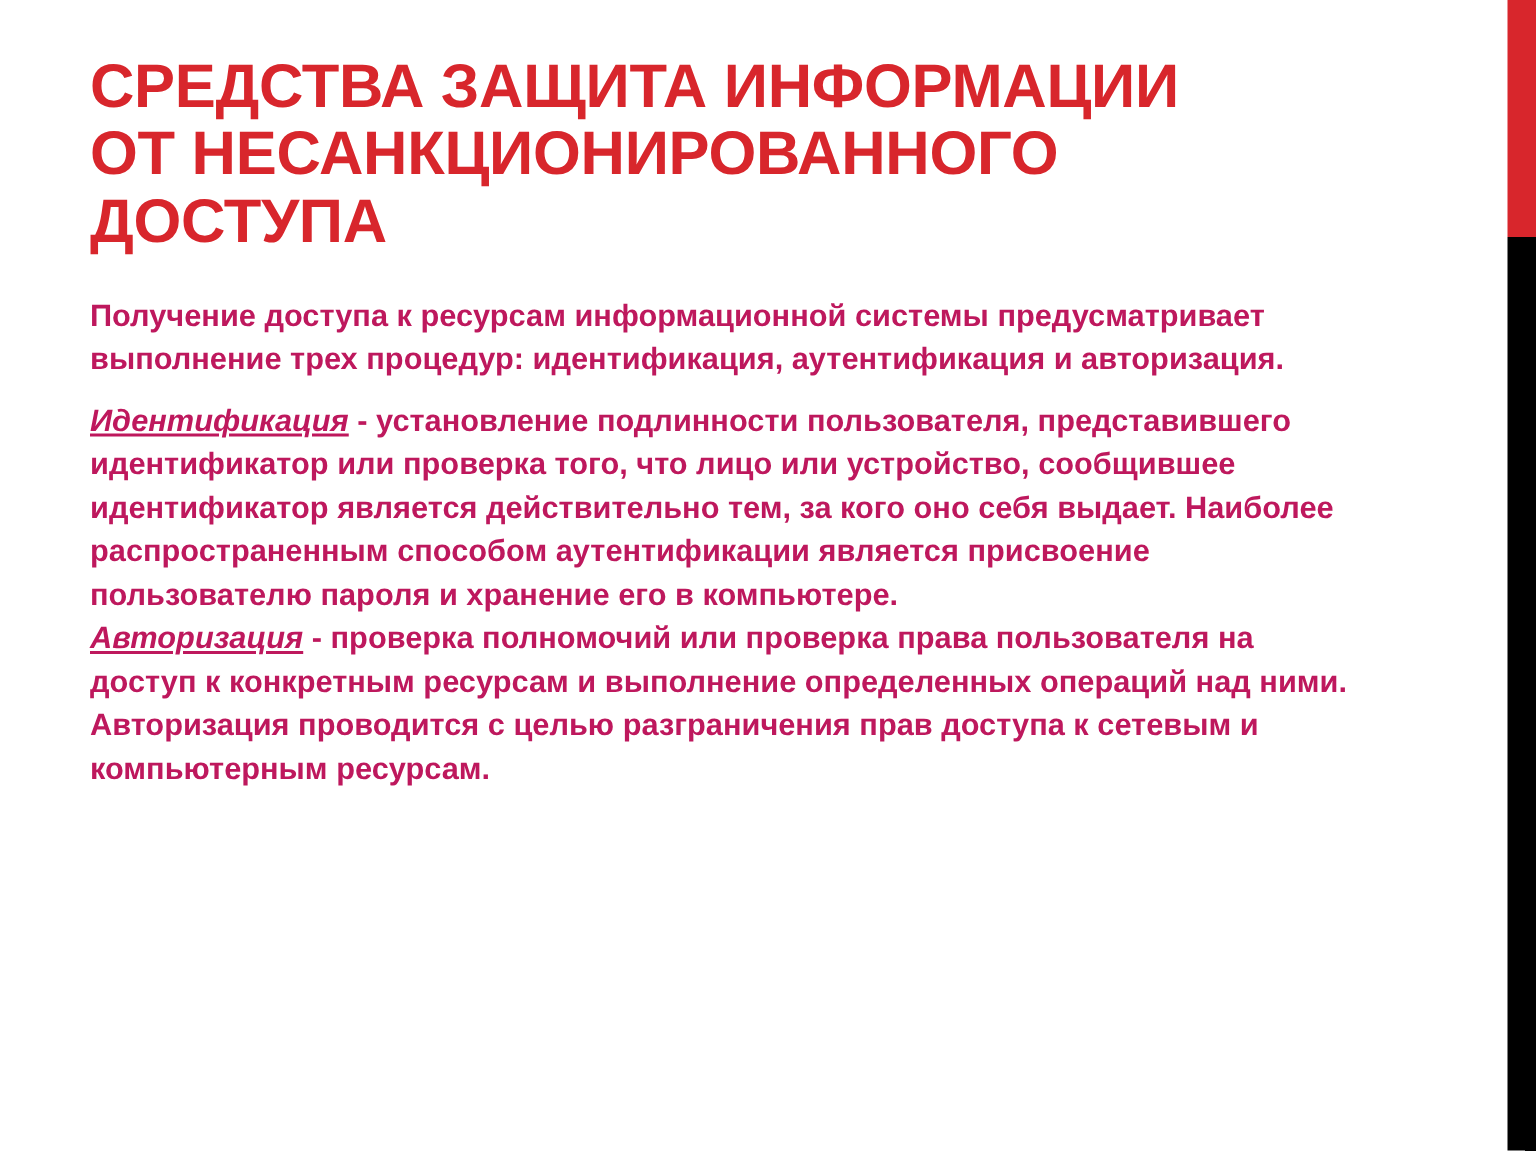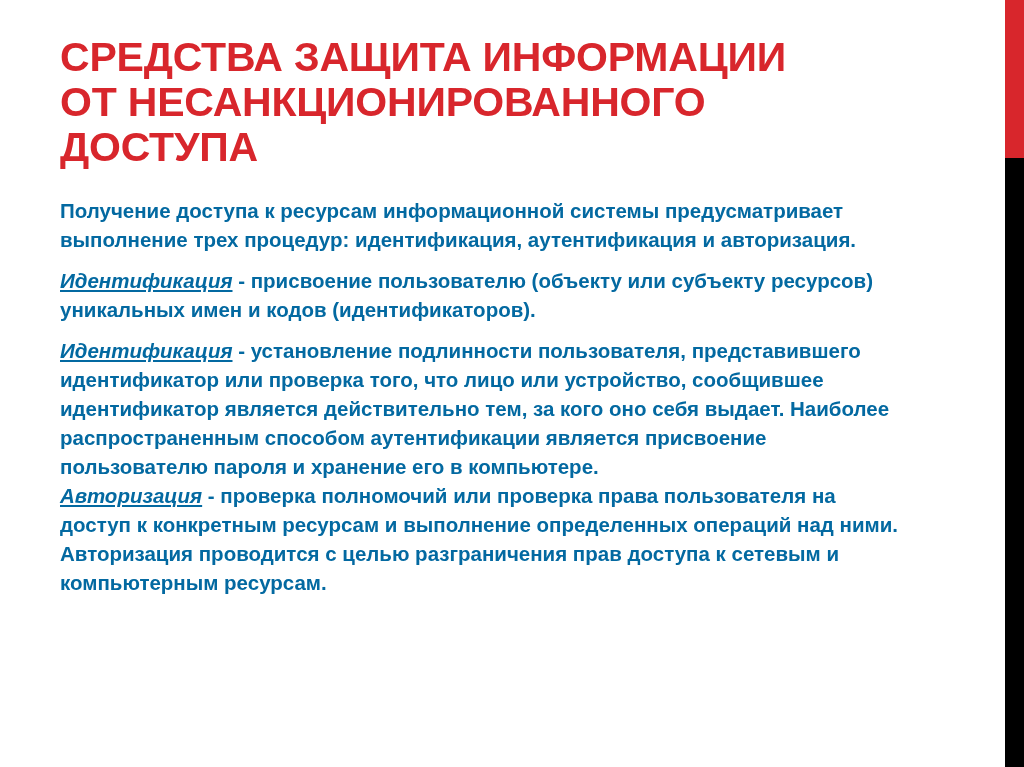--- a/index.html
+++ b/index.html
@@ -87,29 +87,26 @@
 </style>
 </head>
 <body style="background: rgb(255, 255, 255);">
 
 <div id="slide">
 
   <h1 id="slide-title" style="color: rgb(216, 38, 44);">СРЕДСТВА ЗАЩИТА ИНФОРМАЦИИ
 ОТ НЕСАНКЦИОНИРОВАННОГО
 ДОСТУПА</h1>
 
-  <div id="slide-body" style="color: #0369a1;">
+  <div id="slide-body" style="color: #be185d;">
 
     <p class="para">
       <span>Получение доступа к ресурсам информационной системы предусматривает выполнение трех процедур: идентификация, аутентификация и авторизация.</span>
     </p>
 
-    <p class="para">
-      <span class="term">Идентификация</span><span> - присвоение пользователю (объекту или субъекту ресурсов) уникальных имен и кодов (идентификаторов).</span>
-    </p>
 
     <p class="para tight">
       <span class="term">Идентификация</span><span> - установление подлинности пользователя, представившего идентификатор или проверка того, что лицо или устройство, сообщившее идентификатор является действительно тем, за кого оно себя выдает. Наиболее распространенным способом аутентификации является присвоение пользователю пароля и хранение его в компьютере.</span>
     </p>
 
     <p class="para tight">
       <span class="term">Авторизация</span><span> - проверка полномочий или проверка права пользователя на доступ к конкретным ресурсам и выполнение определенных операций над ними. Авторизация проводится с целью разграничения прав доступа к сетевым и компьютерным ресурсам.</span>
     </p>
 
   </div>

